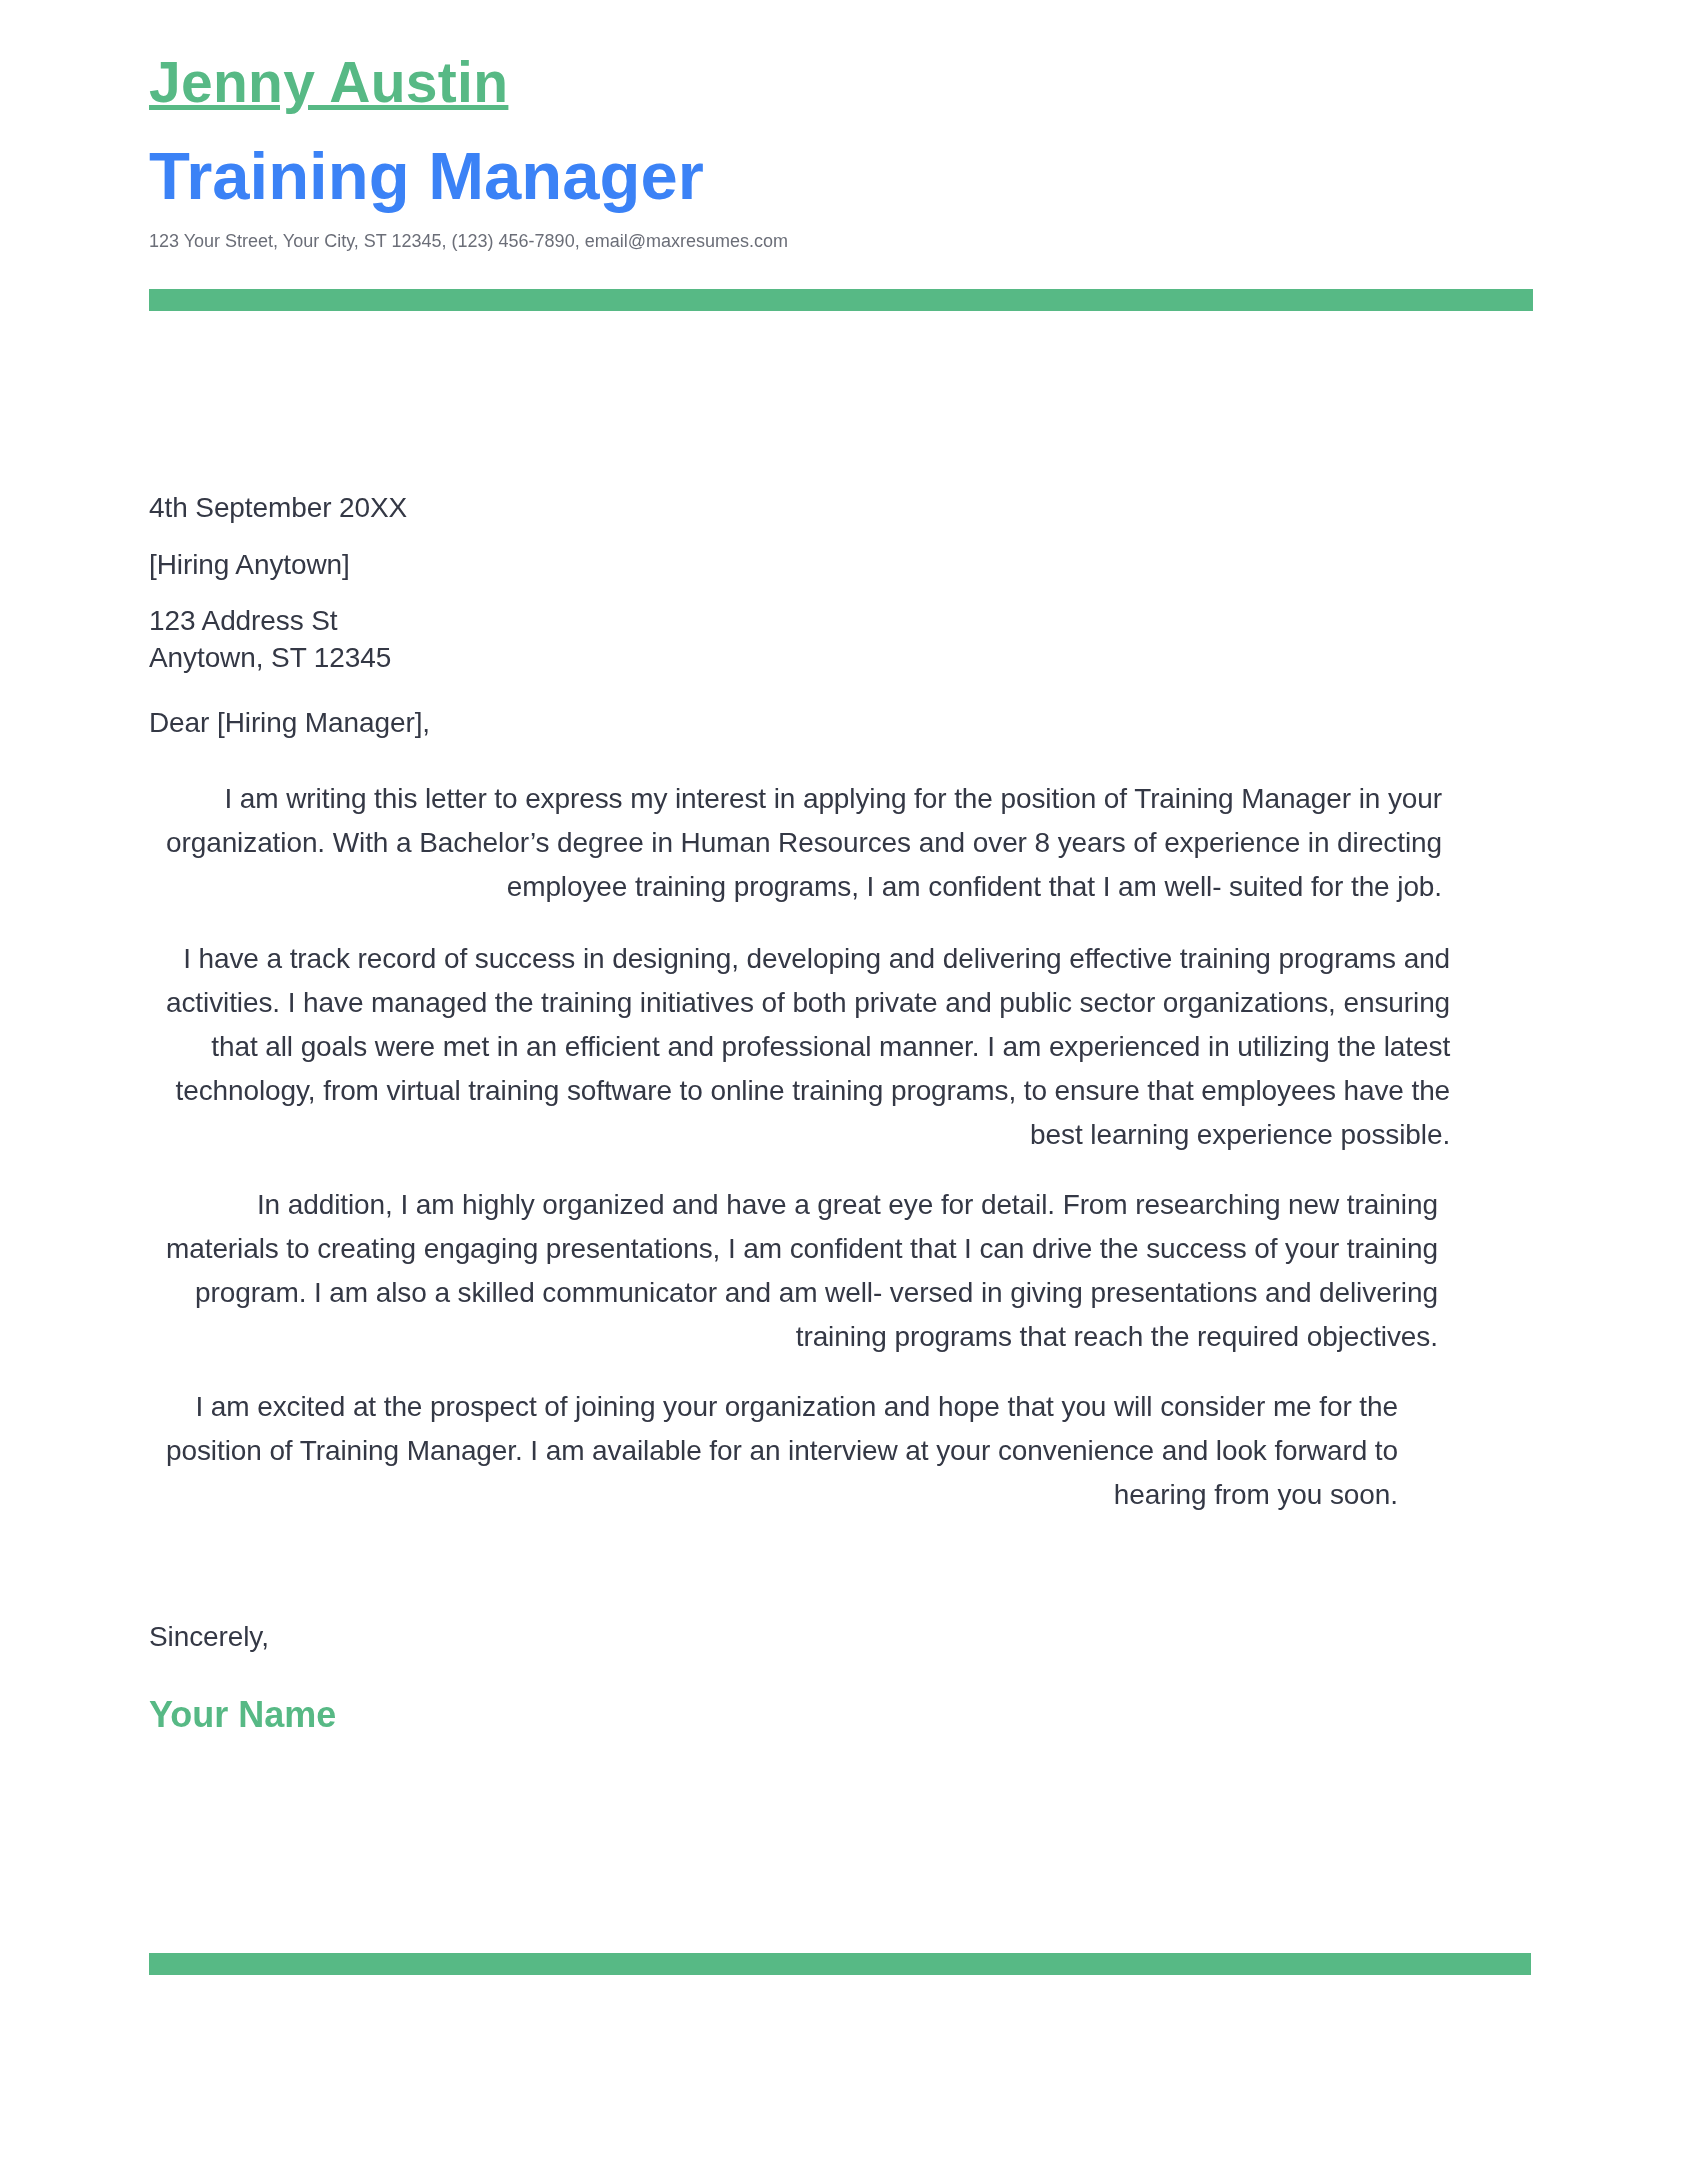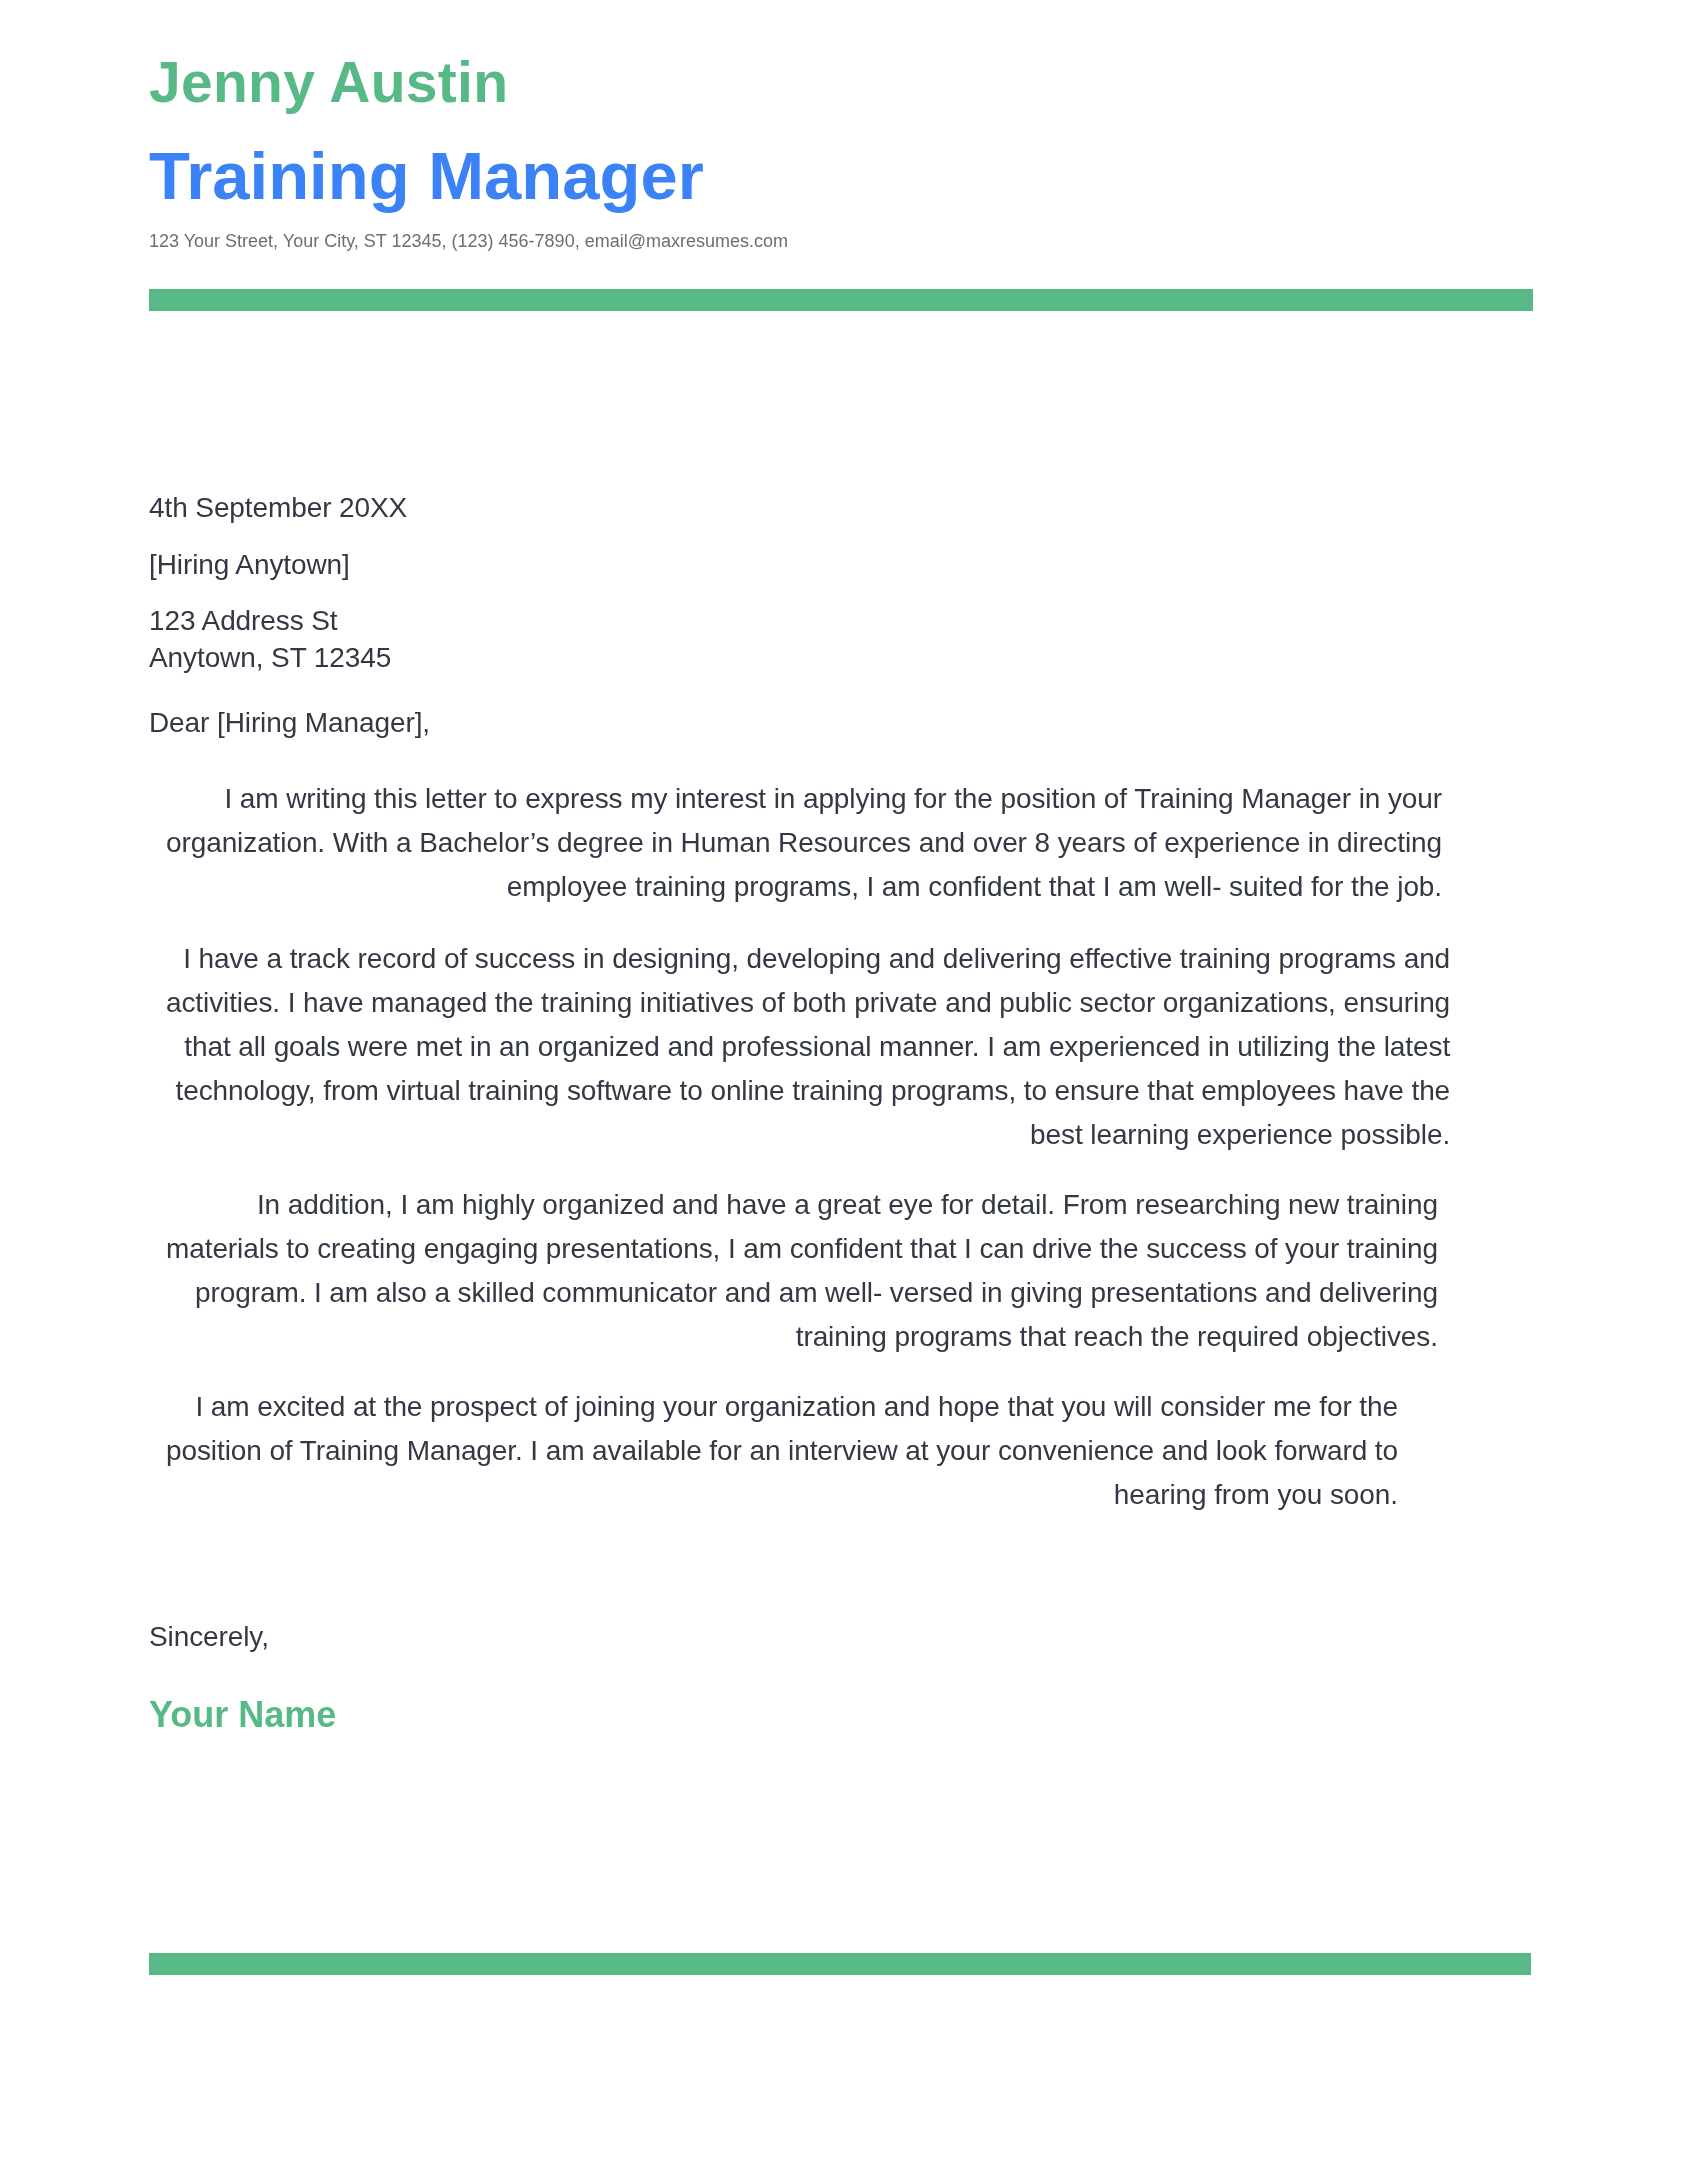--- a/index.html
+++ b/index.html
@@ -1,18 +1,18 @@
 <!DOCTYPE html>
 <html><head>
 <meta charset="utf-8">
 <style>
   html, body { margin: 0; padding: 0; background: #ffffff; }
   body { width: 1683px; height: 2178px; position: relative; overflow: hidden; font-family: "Liberation Sans", sans-serif; }
   .abs { position: absolute; left: 149px; white-space: nowrap; }
-  .name { top: 48px; font-size: 57px; line-height: 69px; font-weight: bold; color: #57b985; letter-spacing: 0.3px; }
+  .name { top: 48px; font-size: 57px; line-height: 69px; font-weight: bold; color: #57b985; letter-spacing: 0.3px; text-decoration: underline; }
   .title { top: 136px; font-size: 67px; line-height: 79px; font-weight: bold; color: #3b82f6; }
   .contact { top: 226px; font-size: 18px; line-height: 30px; color: #6b6e78; }
   .bar { position: absolute; left: 149px; height: 22px; background: #57b985; }
   .bar.top { top: 289px; width: 1384px; }
   .bar.bottom { top: 1953px; width: 1382px; }
   .txt { font-size: 28px; line-height: 44px; color: #343845; letter-spacing: -0.1px; text-align: right; }
   .para { position: absolute; left: 166px; }
   .para .line { display: block; white-space: nowrap; height: 44px; line-height: 44px; }
   .sig { font-size: 36px; line-height: 44px; font-weight: bold; color: #57b985; }
 </style>
@@ -32,21 +32,21 @@
 
 <div class="para txt" style="top:777px">
   <span class="line">I am writing this letter to express my interest in applying for the position of Training Manager in your</span>
   <span class="line">organization. With a Bachelor’s degree in Human Resources and over 8 years of experience in directing</span>
   <span class="line">employee training programs, I am confident that I am well- suited for the job.</span>
 </div>
 
 <div class="para txt" style="top:937px">
   <span class="line">I have a track record of success in designing, developing and delivering effective training programs and</span>
   <span class="line">activities. I have managed the training initiatives of both private and public sector organizations, ensuring</span>
-  <span class="line">that all goals were met in an organized and professional manner. I am experienced in utilizing the latest</span>
+  <span class="line">that all goals were met in an efficient and professional manner. I am experienced in utilizing the latest</span>
   <span class="line">technology, from virtual training software to online training programs, to ensure that employees have the</span>
   <span class="line">best learning experience possible.</span>
 </div>
 
 <div class="para txt" style="top:1183px">
   <span class="line">In addition, I am highly organized and have a great eye for detail. From researching new training</span>
   <span class="line">materials to creating engaging presentations, I am confident that I can drive the success of your training</span>
   <span class="line">program. I am also a skilled communicator and am well- versed in giving presentations and delivering</span>
   <span class="line">training programs that reach the required objectives.</span>
 </div>

